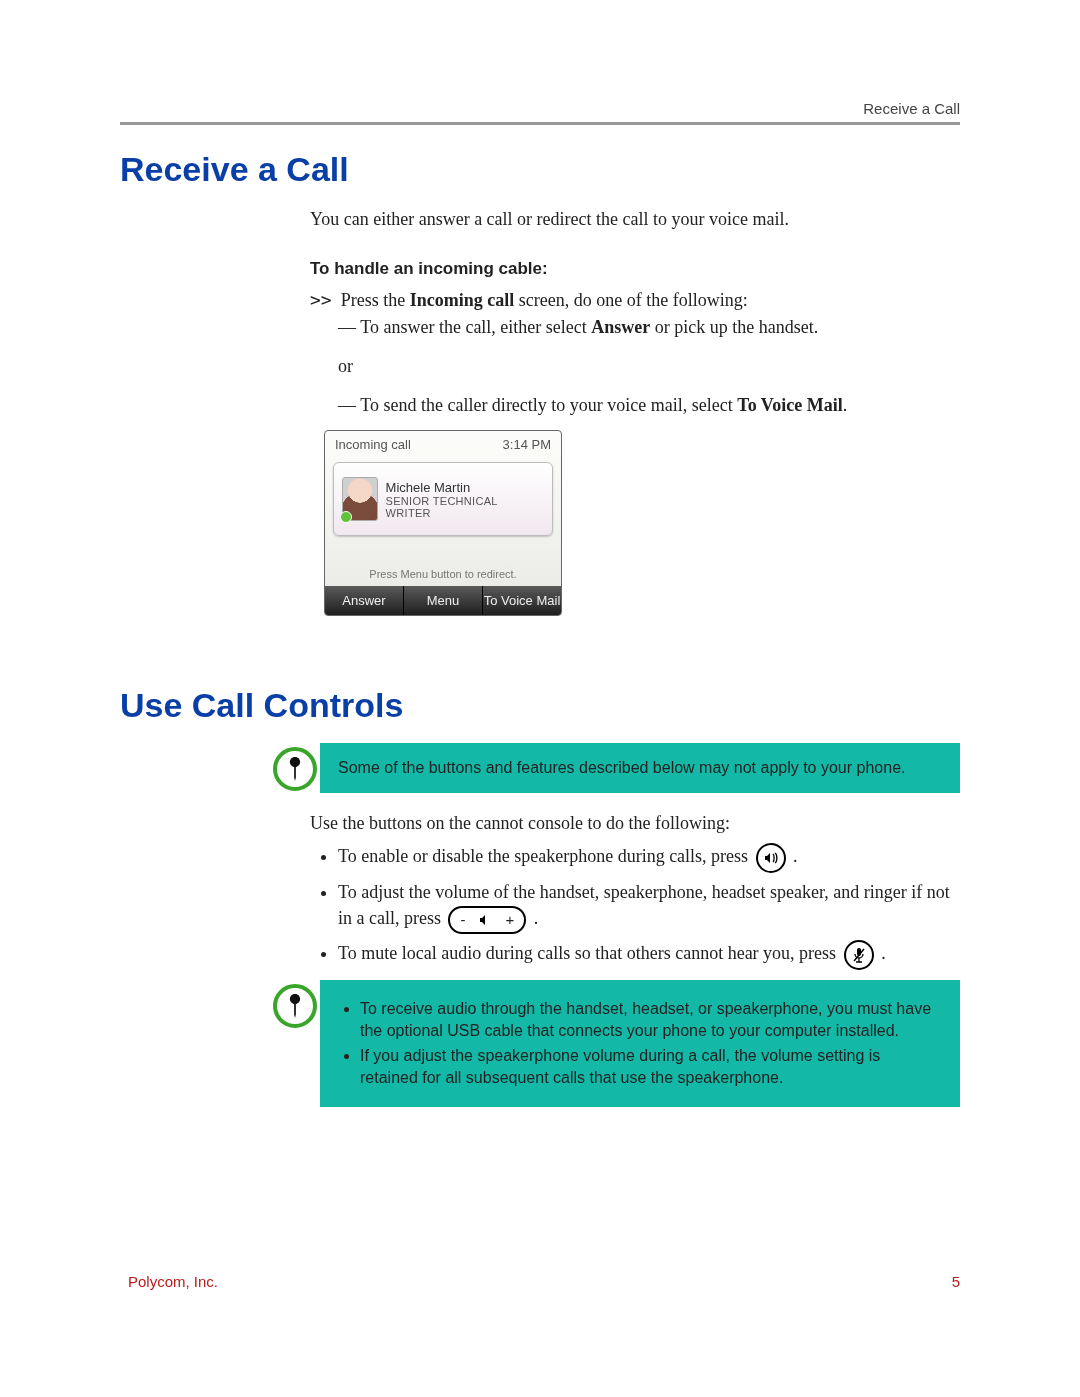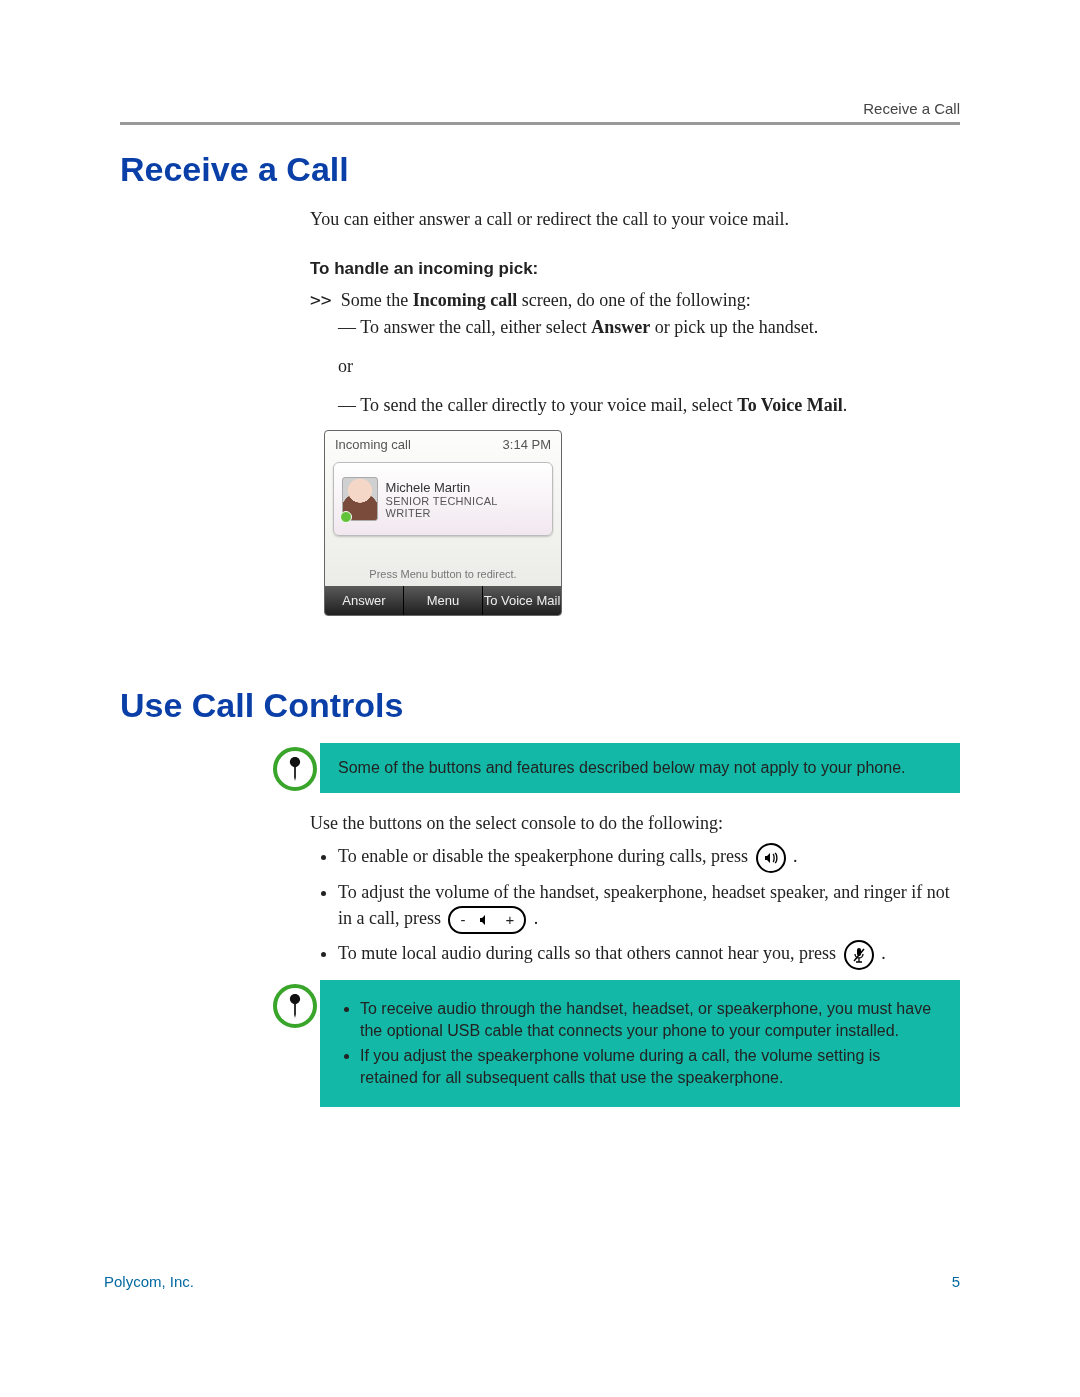--- a/index.html
+++ b/index.html
@@ -107,40 +107,40 @@
                 #d0d0d0;
     position: relative;
   }
   .avatar .dot { position:absolute; left:-3px; bottom:-3px; width:10px; height:10px; background:#62c23a; border:1px solid #fff; border-radius:50%; }
   .caller .nm { font-size: 13px; color: #333; }
   .caller .ti { font-size: 11px; color: #555; letter-spacing: .3px; }
   .redirect { text-align: center; font-size: 11px; color: #777; padding: 26px 0 6px; }
   .softbar { display: flex; background: linear-gradient(#5a5a5a,#1f1f1f); color: #eee; font-size: 13px; }
   .softbar div { flex: 1; text-align: center; padding: 7px 0; border-right: 1px solid #000; }
   .softbar div:last-child { border-right: none; }
-  .footer { position: absolute; left: 104px; right: 120px; bottom: 58px; display: flex; justify-content: space-between; font-family: "Segoe UI", Arial, sans-serif; font-size: 15px; color: #0369a1; }
+  .footer { position: absolute; left: 128px; right: 120px; bottom: 58px; display: flex; justify-content: space-between; font-family: "Segoe UI", Arial, sans-serif; font-size: 15px; color: #b91c1c; }
 </style>
 </head>
 <body>
 
 <div class="page">
 
   <div class="hdr-right">Receive a Call</div>
   <div class="rule"></div>
 
   <h1 class="section">Receive a Call</h1>
 
   <div class="body-col">
     <p class="body">You can either answer a call or redirect the call to your voice mail.</p>
 
-    <div class="subhead">To handle an incoming pick:</div>
+    <div class="subhead">To handle an incoming cable:</div>
 
     <p class="step">
       <span class="arrows">&gt;&gt;</span>&nbsp;
-      <span>Some the </span><b>Incoming call</b><span> screen, do one of the following:</span>
+      <span>Press the </span><b>Incoming call</b><span> screen, do one of the following:</span>
     </p>
 
     <p class="dash-list">
       <span class="dash">—</span>
       <span>To answer the call, either select </span><b>Answer</b><span> or pick up the handset.</span>
     </p>
     <p class="or">or</p>
     <p class="dash-list">
       <span class="dash">—</span>
       <span>To send the caller directly to your voice mail, select </span><b>To Voice Mail</b><span>.</span>
@@ -176,21 +176,21 @@
       <div class="pin">
           <svg viewBox="0 0 20 28">
             <path d="M10 0 C6 0 4 3 4 6 C4 9 7 11 9 12 L9 24 L10 28 L11 24 L11 12 C13 11 16 9 16 6 C16 3 14 0 10 0 Z" fill="#111"></path>
           </svg>
         </div>
     </div>
     <div class="note-box">Some of the buttons and features described below may not apply to your phone.</div>
   </div>
 
   <div class="body-col">
-    <p class="body">Use the buttons on the select console to do the following:</p>
+    <p class="body">Use the buttons on the cannot console to do the following:</p>
     <ul class="bullets">
       <li>
         <span>To enable or disable the speakerphone during calls, press </span>
         <span class="inline-btn round">
           <svg width="16" height="16" viewBox="0 0 16 16">
               <path d="M2 6h2l3-3v10l-3-3H2z" fill="#000"></path>
               <path d="M10 4c1.5 1 1.5 7 0 8M12 3c2.5 1.5 2.5 8.5 0 10" stroke="#000" stroke-width="1.3" fill="none"></path>
             </svg>
         </span>
         <span>.</span>

